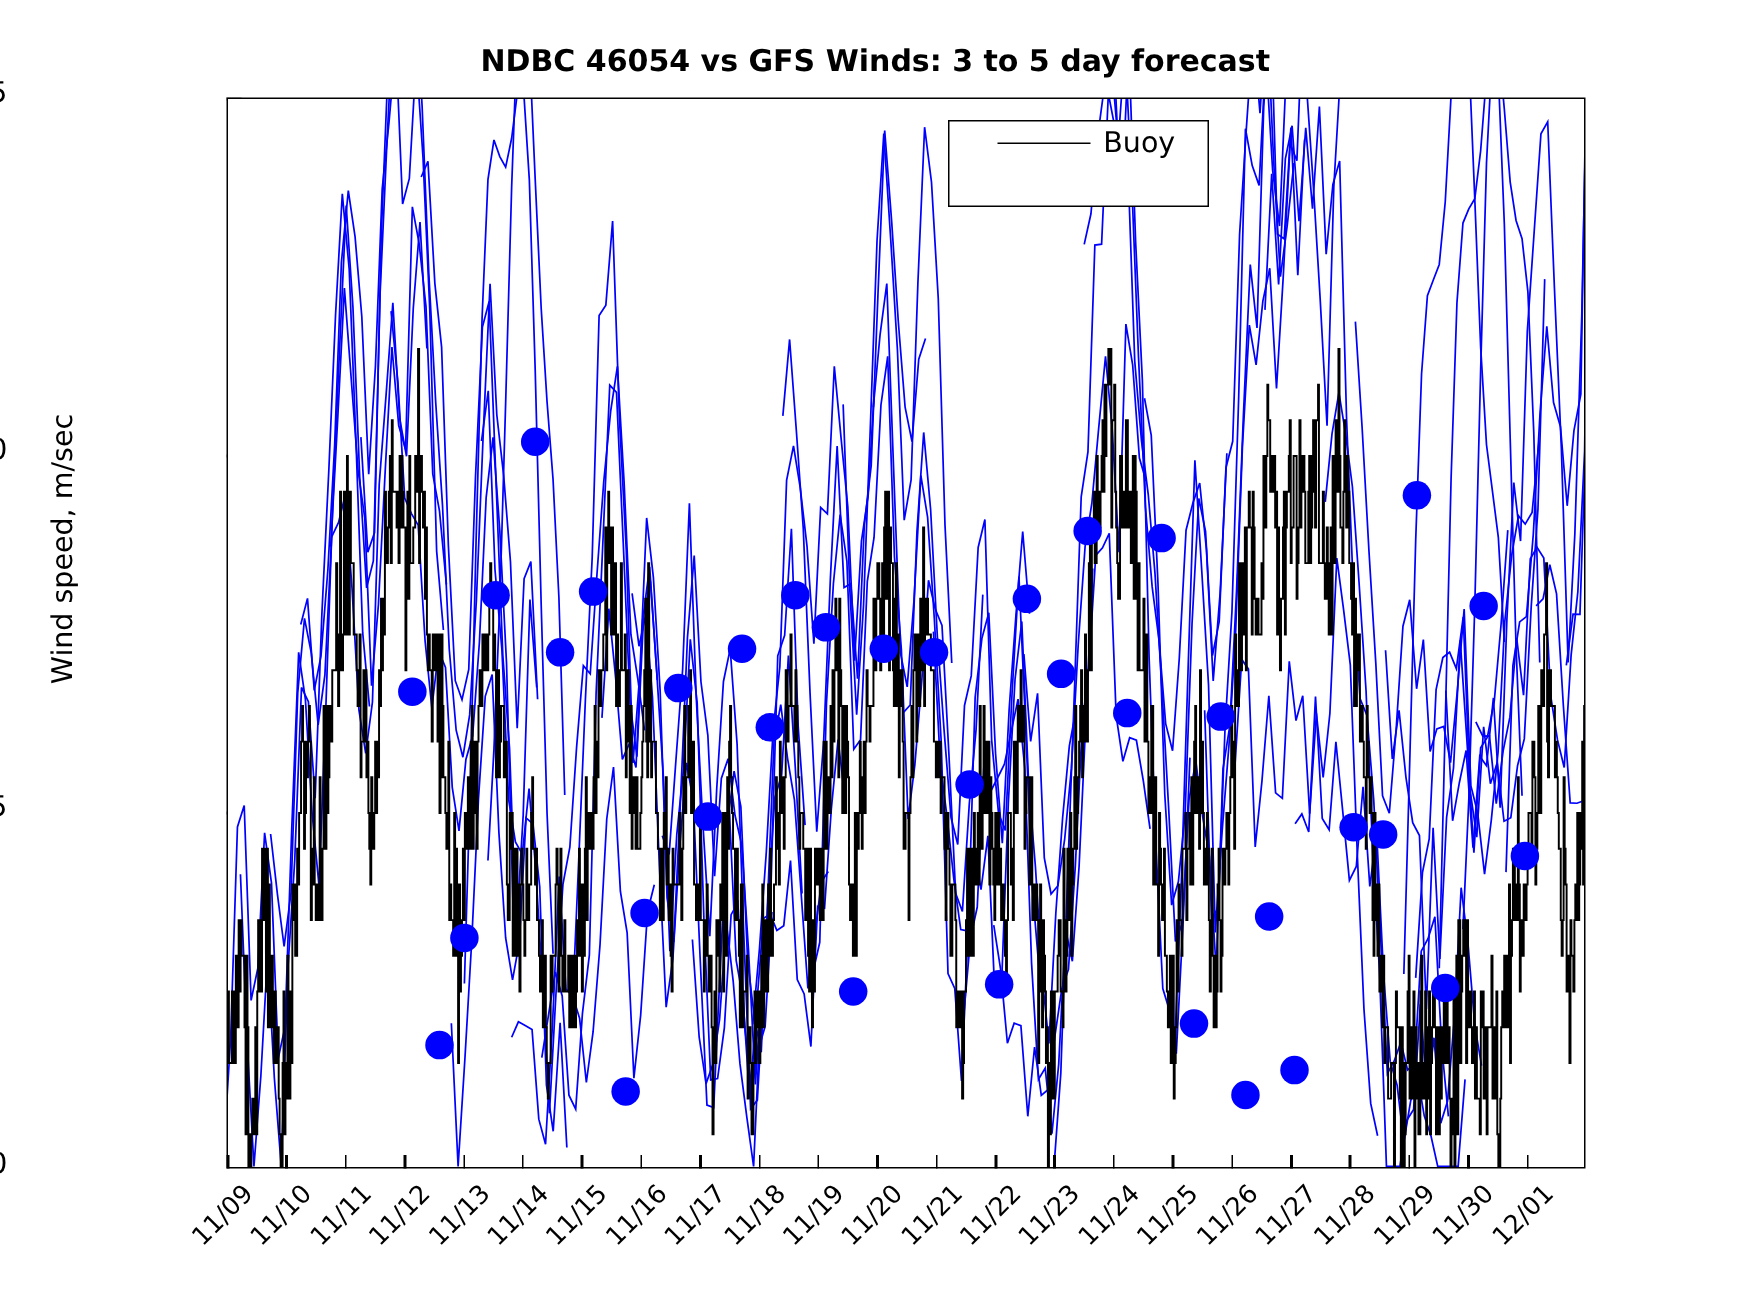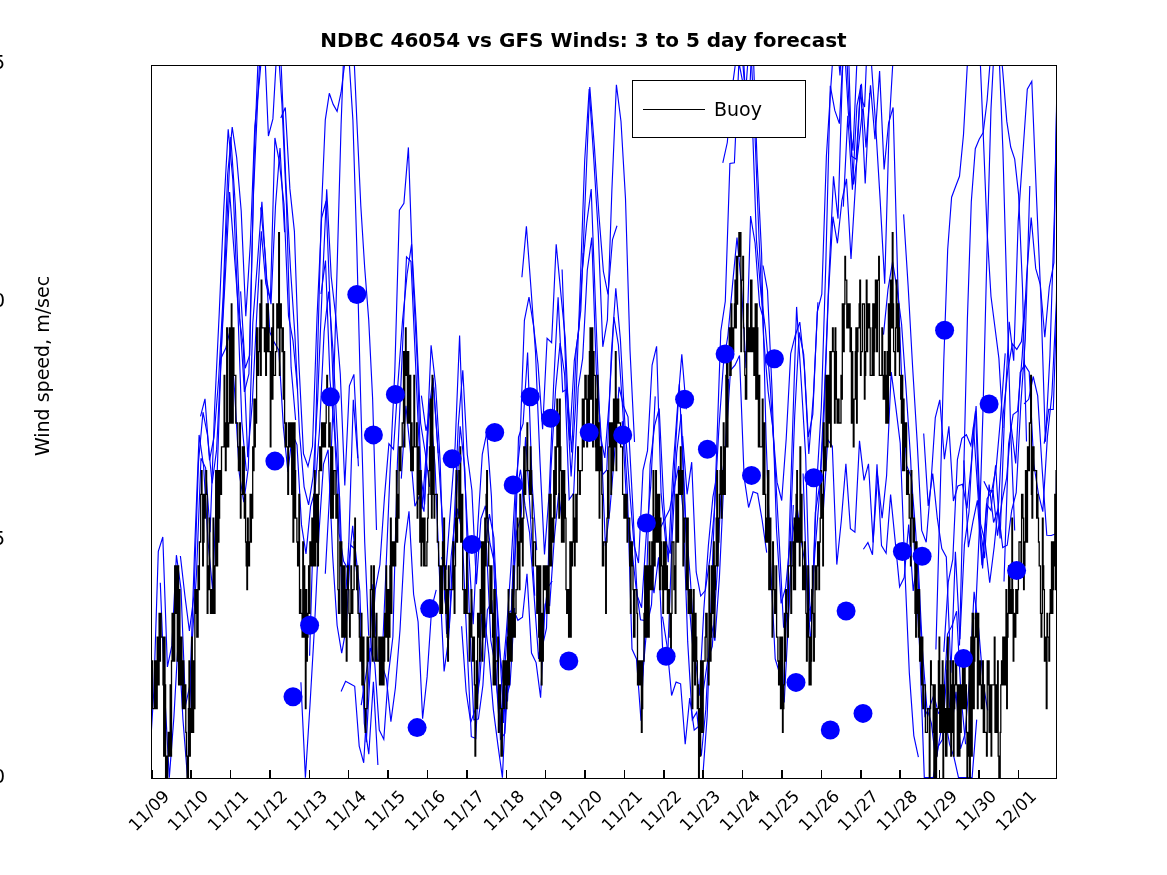--- a/index.html
+++ b/index.html
@@ -33,21 +33,21 @@
 
   .xtick-mark{position:absolute;width:1.5px;height:9px;background:#000;top:770px;}
   .xtick-label{
     position:absolute; font-size:17px; color:#000; white-space:nowrap;
     transform:rotate(-45deg); transform-origin:right top; text-align:right;
   }
 
   #legend-box{
     position:absolute; left:632px; top:80px; width:174px; height:58px;
     border:1.2px solid #000; background:#fff; box-sizing:border-box;
-    display:flex; flex-direction:column; justify-content:center; gap:2px;
+    display:flex; flex-direction:row; justify-content:center; gap:2px;
     padding:2px 0 2px 0;
   }
   .legend-row{display:flex;align-items:center;height:25px;}
   .legend-swatch{width:62px;height:0;border-top-width:1.6px;border-top-style:solid;margin-left:10px;margin-right:9px;}
   .legend-text{font-size:19px;color:#000;line-height:1;}
 </style>
 </head>
 <body>
 
 <div id="root">

